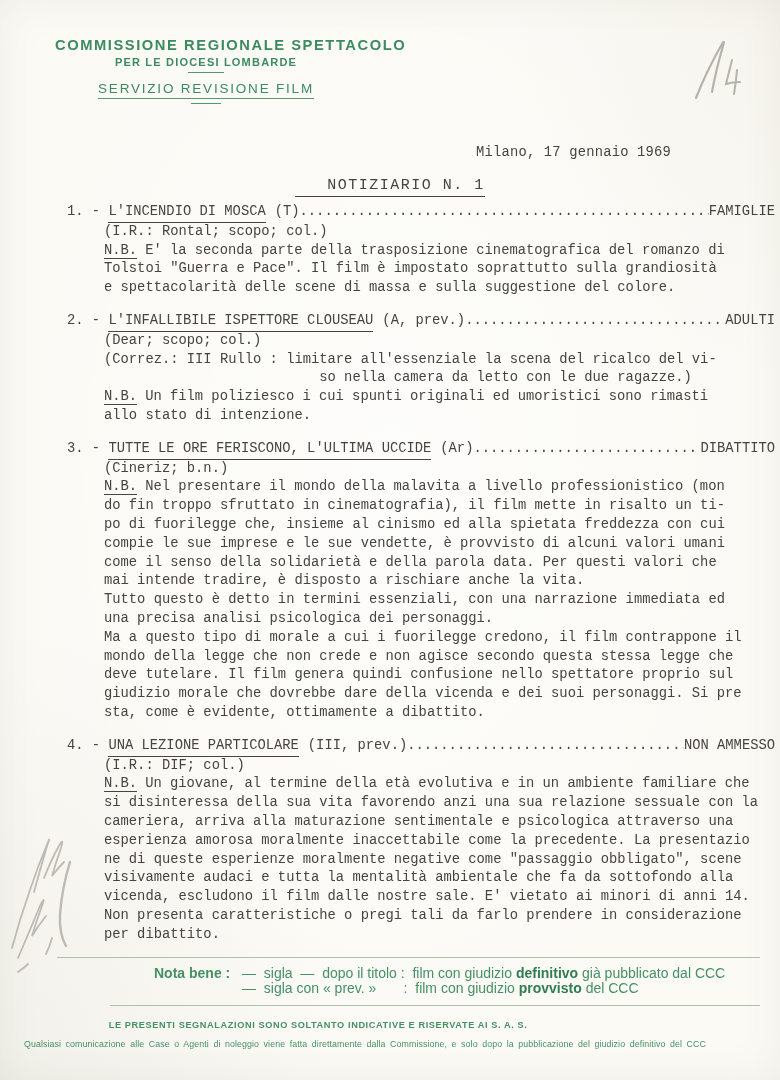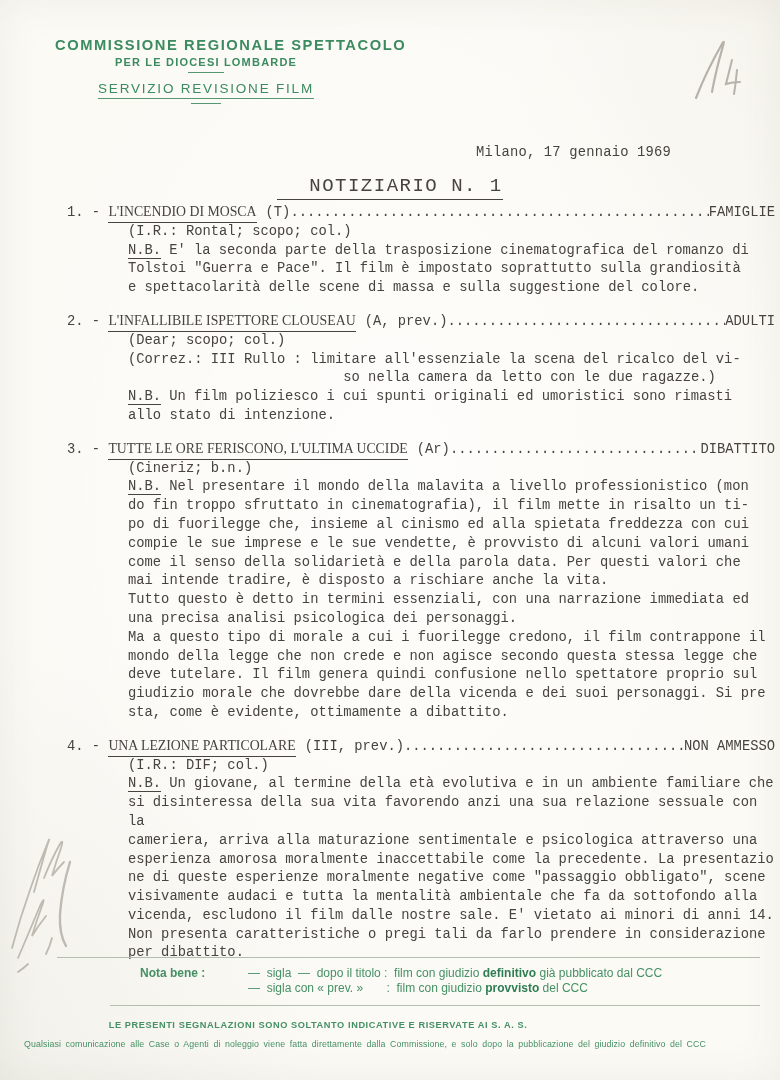--- a/index.html
+++ b/index.html
@@ -17,41 +17,41 @@
   .letterhead{position:absolute;left:55px;top:36px;width:302px;text-align:center;color:#3b8a60;}
   .lh1{font-size:15px;font-weight:bold;letter-spacing:1.6px;white-space:nowrap;transform:scaleX(0.98);transform-origin:left;}
   .lh2{font-size:11px;font-weight:bold;letter-spacing:1.2px;margin-top:3px;}
   .lh-dash{width:36px;height:1px;background:#559772;margin:4px auto 6px auto;}
   .lh3{font-size:13.5px;font-weight:normal;letter-spacing:1.8px;display:inline-block;border-bottom:1px solid #559772;padding-bottom:2px;}
   .lh-dash2{width:30px;height:1px;background:#559772;margin:4px auto 0 auto;}
   
   .tw{font-family:"Liberation Mono","DejaVu Sans Mono",monospace;color:#474440;padding-left:32px;}
   .dateline{position:absolute;left:444px;top:145px;font-size:13.8px;letter-spacing:0.2px;}
   .doc-title-wrap{position:absolute;left:0;top:175px;width:780px;text-align:center;}
-  .doc-title{display:inline-block;font-size:19px;letter-spacing:1.5px;border-bottom:1.5px solid #474440;padding-bottom:2px;}
+  .doc-title{display:inline-block;font-size:15px;letter-spacing:1.5px;border-bottom:1.5px solid #474440;padding-bottom:2px;}
   
   .items{position:absolute;left:35px;top:203px;width:708px;font-size:13.8px;line-height:18.8px;}
   .item{margin-bottom:14px;}
   .item-head{display:flex;align-items:baseline;white-space:nowrap;}
   .item-num{white-space:pre;}
-  .film-title{border-bottom:1px solid #474440;font-family:Liberation Serif, serif;}
+  .film-title{border-bottom:1px solid #474440;}
   .film-suffix{margin-left:9px;}
   .leader{flex:1 1 auto;overflow:hidden;white-space:nowrap;min-width:0;}
   .classification{white-space:pre;}
-  .item-body{margin-left:61px;}
+  .item-body{margin-left:37px;}
   .correz{white-space:pre;}
   .nb-text{white-space:pre-wrap;}
   .u{border-bottom:1px solid #474440;margin-right:8px;}
   
   .pencil{position:absolute;pointer-events:none;}
   
   .rule{position:absolute;height:1px;background:#b3bfae;}
   .rule1{left:57px;right:20px;top:957px;}
   .rule2{left:110px;right:20px;top:1005px;}
-  .notabene{position:absolute;left:140px;top:966px;display:flex;color:#459065;font-size:12px;line-height:15px;gap:20px;}
+  .notabene{position:absolute;left:154px;top:966px;display:flex;color:#459065;font-size:14px;line-height:15px;}
   .nb-label{font-weight:bold;width:88px;white-space:pre;}
   .nb-lines{white-space:pre;}
   .nb-bold{font-weight:bold;color:#2f7d52;}
   .footer-line1{position:absolute;left:0;top:1020px;width:636px;text-align:center;color:#459065;font-size:9.2px;font-weight:bold;letter-spacing:0.6px;}
   .footer-line2{position:absolute;left:24px;right:14px;top:1039px;color:#459065;font-size:8.8px;letter-spacing:0.1px;word-spacing:2px;white-space:nowrap;}
 </style>
 </head>
 <body>
 
 <div class="page">

